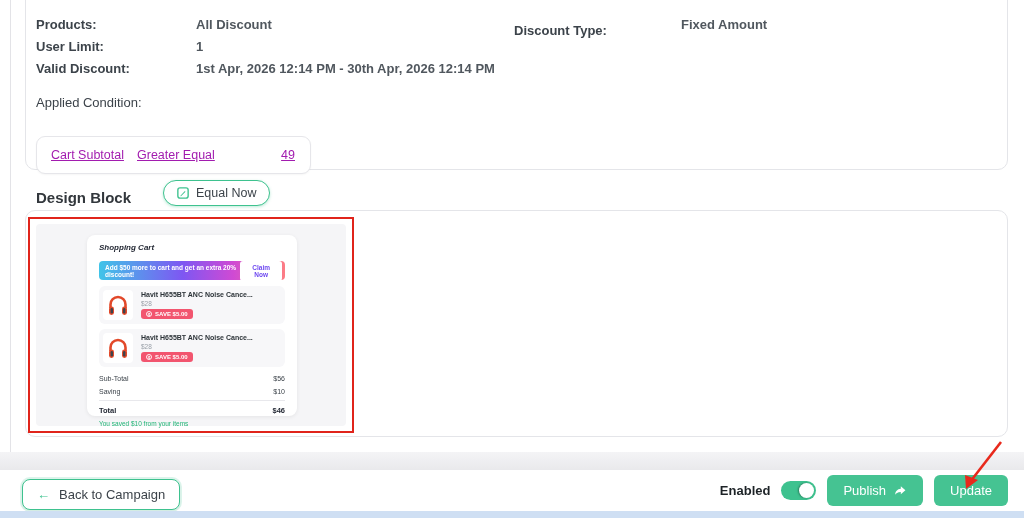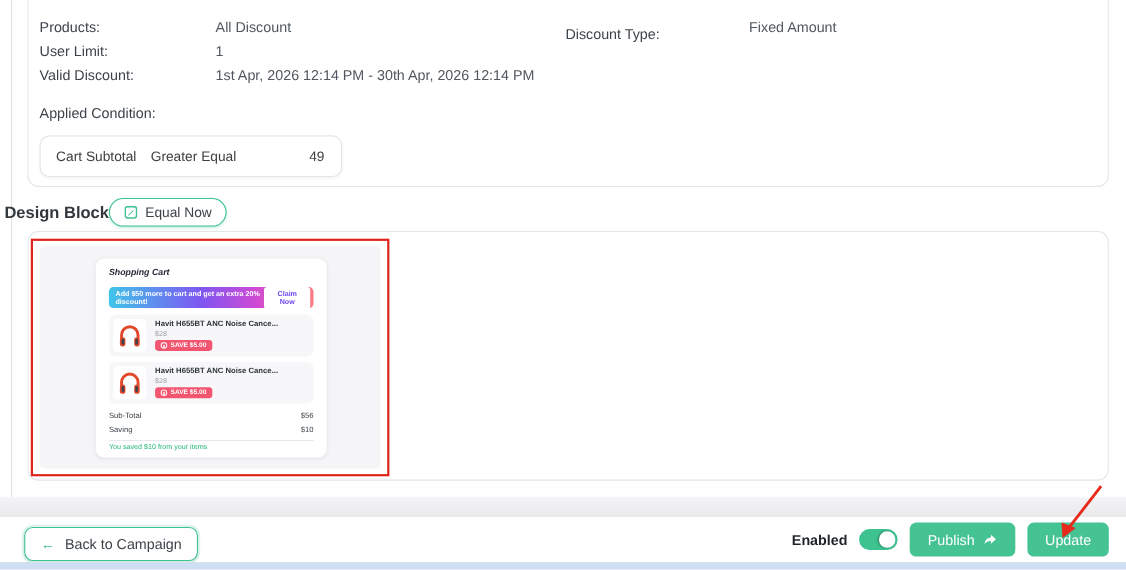--- a/index.html
+++ b/index.html
@@ -14,37 +14,37 @@
 
   
   .top-card {
     position:absolute; left:25px; top:-14px; width:983px; height:184px;
     background:#fff; border:1px solid #e4e5e9; border-radius:10px;
     padding:26px 14px 0 10px;
   }
   .detail-cols { display:flex; }
   .col-left { width:478px; }
   .col-right { flex:1; }
-  .detail-row { display:flex; height:22px; align-items:center; font-size:13px; }
+  .detail-row { display:flex; height:22px; align-items:center; font-size:13px;font-weight:bold; }
   .detail-row .lbl { width:160px; color:#3c434a; }
   .col-right .detail-row .lbl { width:167px;margin-top:13px; }
   .detail-row .val { color:#50575e; }
   .applied-label { margin-top:16px; margin-left:0px; font-size:13px; color:#3c434a; }
   .condition-card {
-    margin-top:13px; margin-left:0px; width:275px; height:38px;
+    margin-top:26px; margin-left:0px; width:275px; height:38px;
     background:#fff; border:1px solid #e6e6ea; border-radius:9px;
     box-shadow:0 1px 2px rgba(0,0,0,0.04);
-    display:flex; align-items:center; font-size:12.5px; color:#404040;
+    display:flex; align-items:center; font-size:12.5px; color:#a21caf;text-decoration:underline;
   }
   .condition-card .c-field { padding-left:14px; width:100px; }
   .condition-card .c-op { width:110px; }
   .condition-card .c-val { flex:1; text-align:right; padding-right:15px; }
 
   
-  .design-header { position:absolute; left:4px; top:180px; display:flex; align-items:center; gap:0; }
+  .design-header { position:absolute; left:36px; top:180px; display:flex; align-items:flex-end; gap:32px; }
   .design-title { font-size:15px; font-weight:700; color:#32373c; }
   .edit-btn {
     display:flex; align-items:center; gap:7px;
     background:#fff; border:1px solid #3ec28f; border-radius:14px;
     padding:5px 13px; font-size:12.5px; color:#3c434a; cursor:pointer;
     box-shadow:0 1px 3px rgba(62,194,143,0.35);
     font-family:"Liberation Sans", sans-serif;
   }
 
   
@@ -234,20 +234,24 @@
 
   <div class="tot-row">
     <span>Sub-Total</span>
     <span>$56</span>
   </div>
   <div class="tot-row">
     <span>Saving</span>
     <span>$10</span>
   </div>
   <div class="tot-divider"></div>
+  <div class="tot-row total">
+    <span>Total</span>
+    <span>$46</span>
+  </div>
   <div class="cart-note">You saved $10 from your items</div>
 </div>
 
 <div class="annotation-box"></div>
 
 <div class="gray-band"></div>
 <div class="footer">
   <button class="back-btn">
     <span class="back-arrow">←</span>
     <span>Back to Campaign</span>

